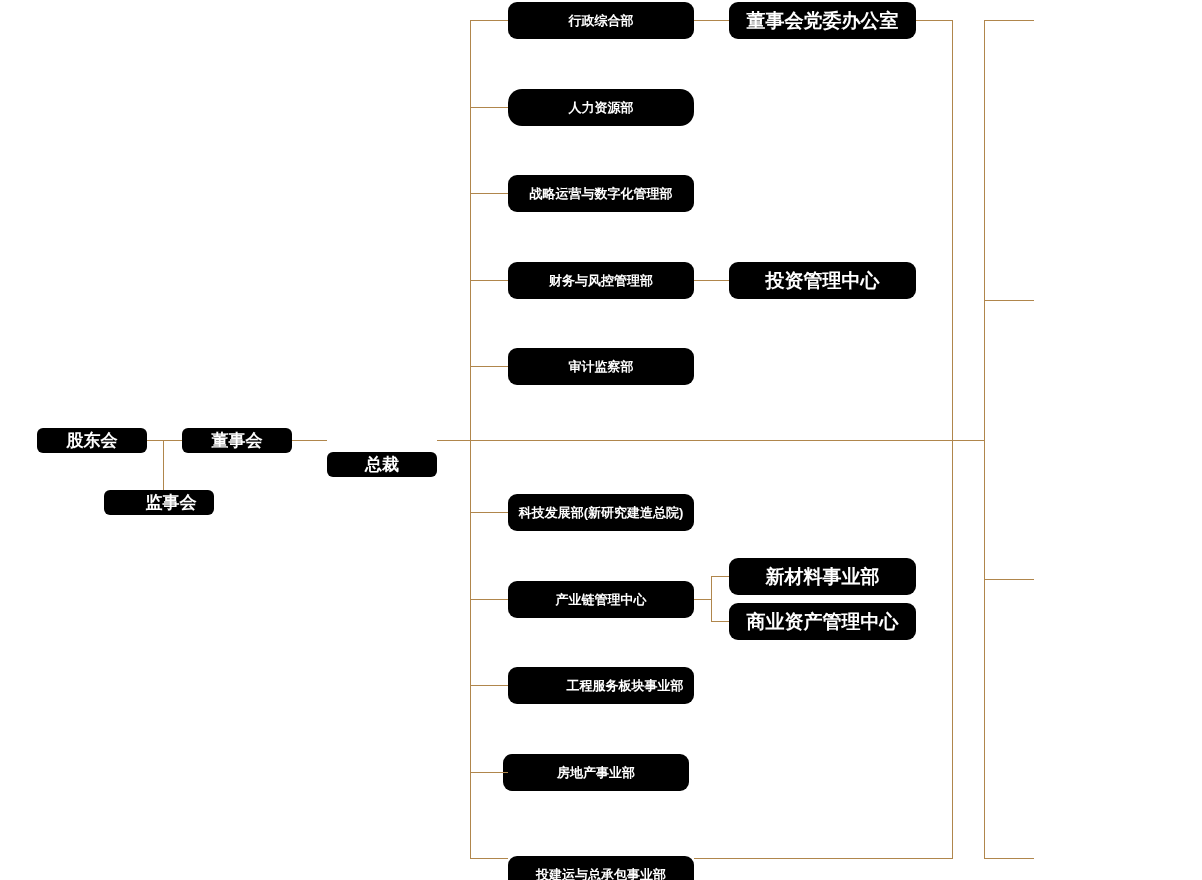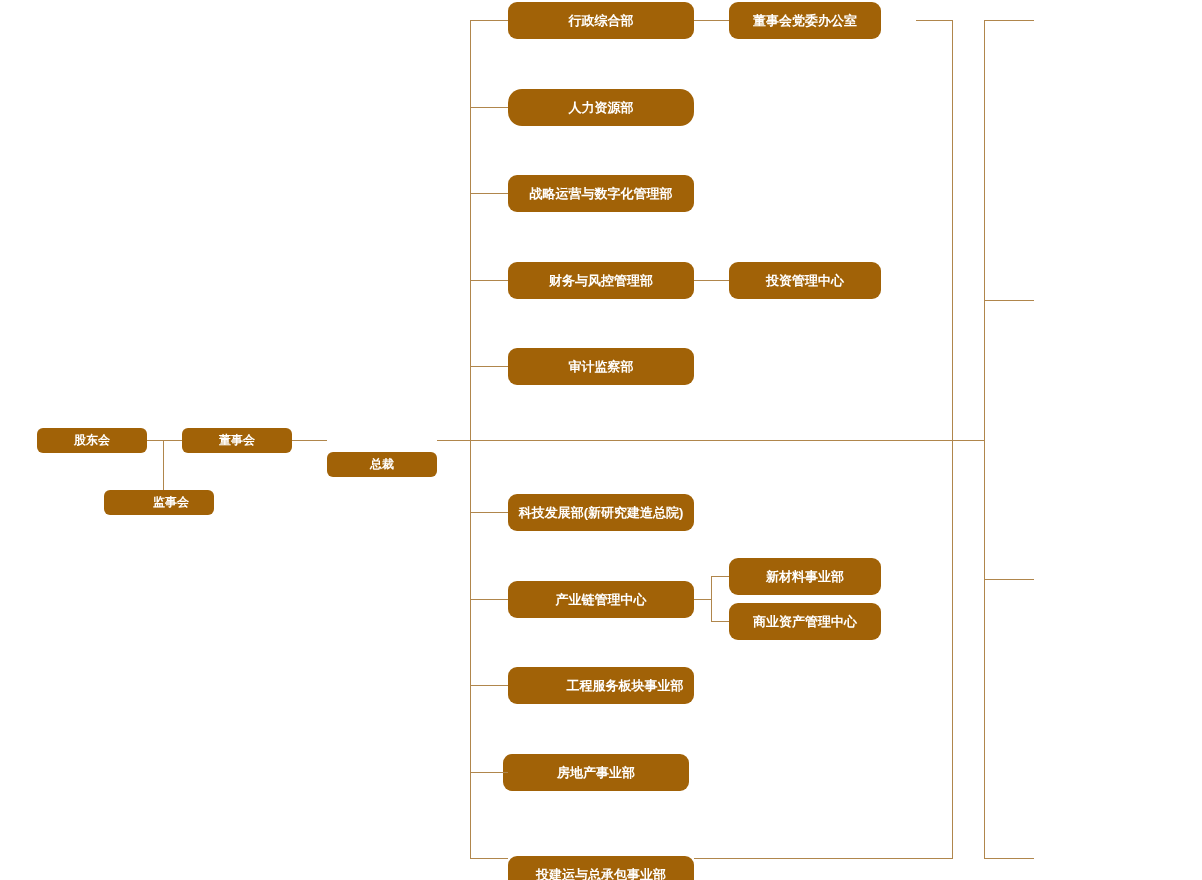--- a/index.html
+++ b/index.html
@@ -10,47 +10,47 @@
   #canvas {
     position: relative;
     width: 1202px;
     height: 880px;
     background: #ffffff;
     font-family: "Liberation Sans", "DejaVu Sans", sans-serif;
     overflow: hidden;
   }
   .node {
     position: absolute;
-    background: #a16207;
+    background: #000000;
     color: #ffffff;
     font-weight: bold;
     display: flex;
     align-items: center;
     justify-content: center;
     text-align: center;
     white-space: nowrap;
     box-sizing: border-box;
   }
   .node-small {
     width: 110px;
     height: 25px;
     border-radius: 6px;
-    font-size: 12px;
+    font-size: 17px;
   }
   .node-dept {
     width: 186px;
     height: 37px;
     border-radius: 9px;
     font-size: 13px;
   }
   .node-sub {
-    width: 152px;
+    width: 187px;
     height: 37px;
     border-radius: 9px;
-    font-size: 13px;
+    font-size: 19px;
     font-family: Liberation Serif, serif;
   }
   .hline {
     position: absolute;
     height: 1px;
     background: #b0864c;
   }
   .vline {
     position: absolute;
     width: 1px;

